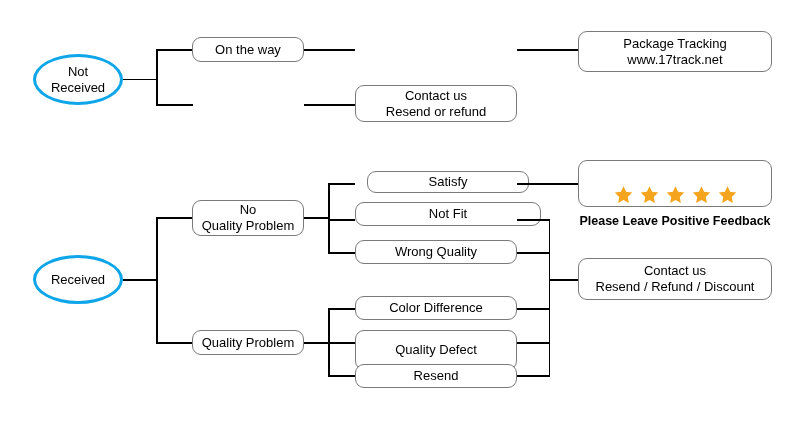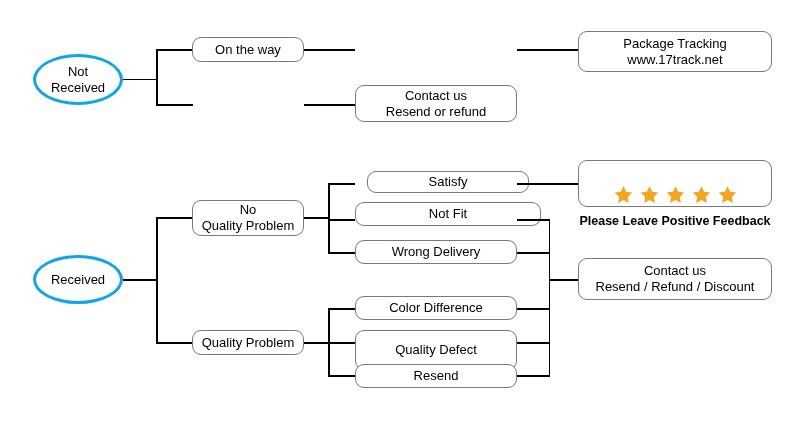--- a/index.html
+++ b/index.html
@@ -119,21 +119,21 @@
   <div class="node rrect t13" style="left:192px; top:330px; width:112px; height:25px;">Quality Problem</div>
 
   <div class="line h" style="left:304px; top:217px; width:25px;"></div>
   <div class="line v" style="left:328px; top:183px; height:70px;"></div>
   <div class="line h" style="left:328px; top:183px; width:27px;"></div>
   <div class="line h" style="left:328px; top:219px; width:27px;"></div>
   <div class="line h" style="left:328px; top:252px; width:27px;"></div>
 
   <div class="node rrect t13" style="left:367px; top:171px; width:162px; height:22px;">Satisfy</div>
   <div class="node rrect t13" style="left:355px; top:202px; width:186px; height:24px;">Not Fit</div>
-  <div class="node rrect t13" style="left:355px; top:240px; width:162px; height:24px;">Wrong Delivery</div>
+  <div class="node rrect t13" style="left:355px; top:240px; width:162px; height:24px;">Wrong Quality</div>
 
   <div class="line h" style="left:304px; top:342px; width:25px;"></div>
   <div class="line v" style="left:328px; top:308px; height:68px;"></div>
   <div class="line h" style="left:328px; top:308px; width:27px;"></div>
   <div class="line h" style="left:328px; top:342px; width:27px;"></div>
   <div class="line h" style="left:328px; top:375px; width:27px;"></div>
 
   <div class="node rrect t13" style="left:355px; top:296px; width:162px; height:24px;">Color Difference</div>
   <div class="node rrect t13" style="left:355px; top:330px; width:162px; height:40px;">Quality Defect</div>
   <div class="node rrect t13" style="left:355px; top:364px; width:162px; height:24px;">Resend</div>

